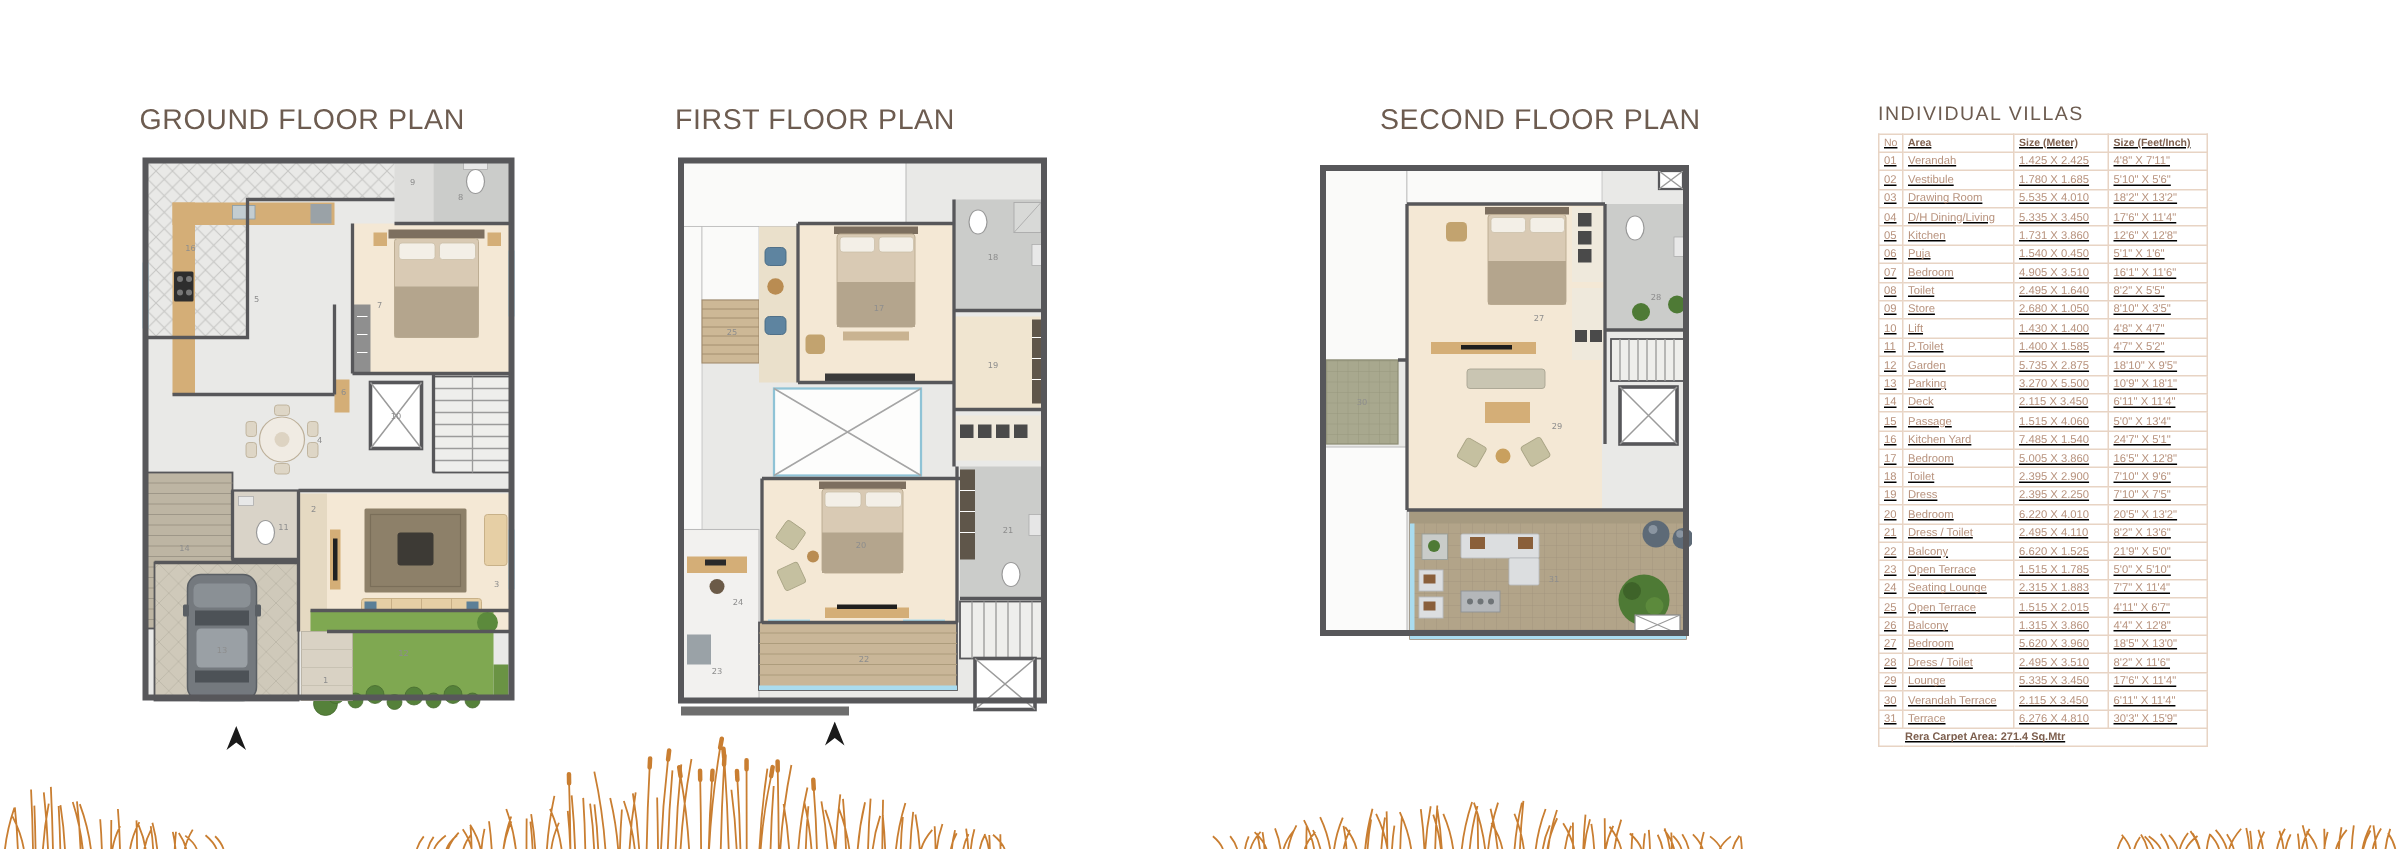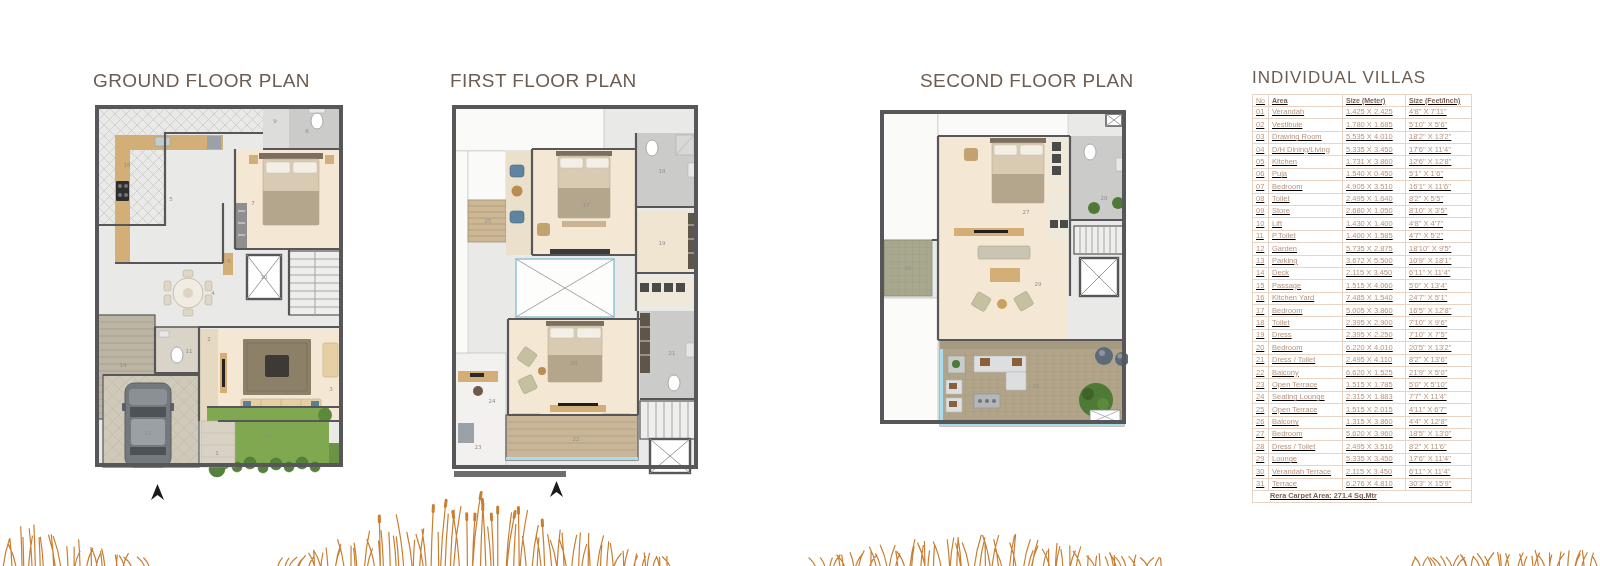--- a/index.html
+++ b/index.html
@@ -2,21 +2,21 @@
 <html><head>
 <meta charset="utf-8">
 <style>
   html,body{margin:0;padding:0;background:#fff;}
   .page{position:relative;width:1600px;height:566px;background:#ffffff;overflow:hidden;
         font-family:"Liberation Sans",sans-serif;}
   .plan-title{position:absolute;font-size:19px;letter-spacing:.4px;color:#6d5c50;font-weight:400;}
   .plan{position:absolute;}
   
   .villas{position:absolute;left:1252px;top:68px;width:222px;}
-  .villas-title{font-size:17px;letter-spacing:1px;color:#6d5c50;margin:0 0 6px 0;font-weight:400;}
+  .villas-title{font-size:13px;letter-spacing:1px;color:#6d5c50;margin:0 0 6px 0;font-weight:400;}
   table.vt{border-collapse:collapse;width:219px;table-layout:fixed;text-decoration:underline;}
   table.vt td,table.vt th{border:1px solid #e8d4c4;padding:1.5px 3px;line-height:1.12;
         font-size:7.5px;color:#b8937e;white-space:nowrap;overflow:hidden;text-align:left;}
   table.vt th{color:#7d5f4e;font-weight:bold;font-size:7px;}
   table.vt th.light{font-weight:normal;color:#b8937e;}
   table.vt td.c-no{color:#b8937e;}
   table.vt tr.group td{border-top:1.5px solid #cfa astonishing;}
   table.vt tr.group td{border-top:1.5px solid #cfa98f;}
   table.vt td.foot{font-weight:bold;color:#7d5f4e;font-size:7.3px;padding-left:17px;}
   
@@ -467,21 +467,21 @@
           </tr>
           <tr class="group">
             <td class="c-no">12</td>
             <td>Garden</td>
             <td>5.735 X 2.875</td>
             <td>18'10" X 9'5"</td>
           </tr>
           <tr>
             <td class="c-no">13</td>
             <td>Parking</td>
-            <td>3.672 X 5.500</td>
+            <td>3.270 X 5.500</td>
             <td>10'9" X 18'1"</td>
           </tr>
           <tr>
             <td class="c-no">14</td>
             <td>Deck</td>
             <td>2.115 X 3.450</td>
             <td>6'11" X 11'4"</td>
           </tr>
           <tr>
             <td class="c-no">15</td>

